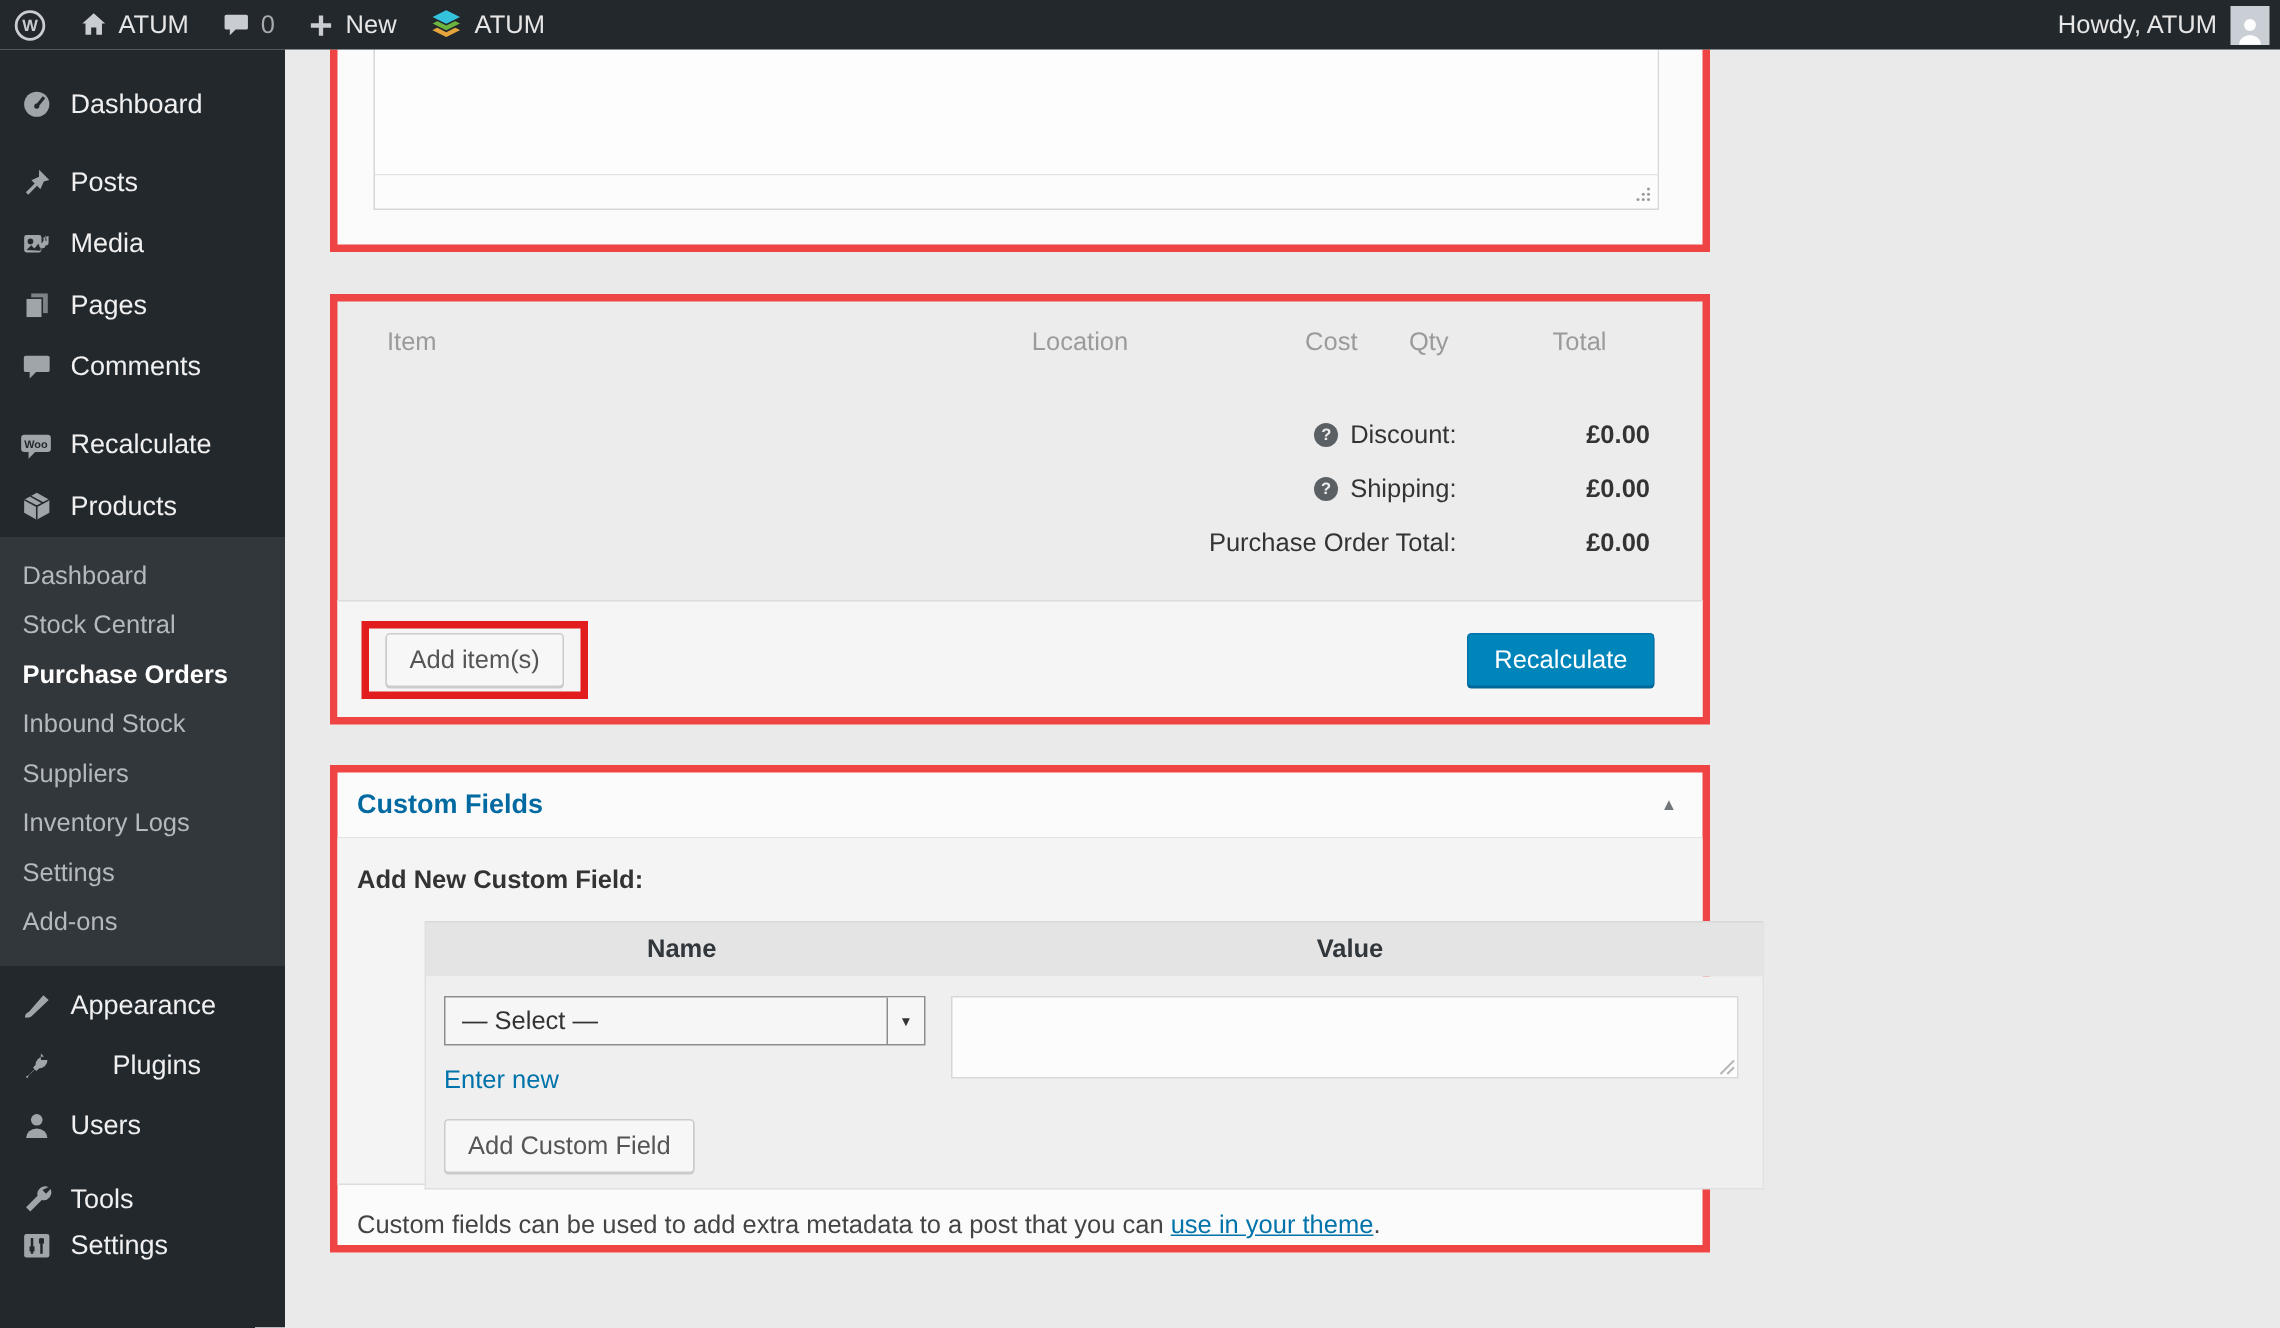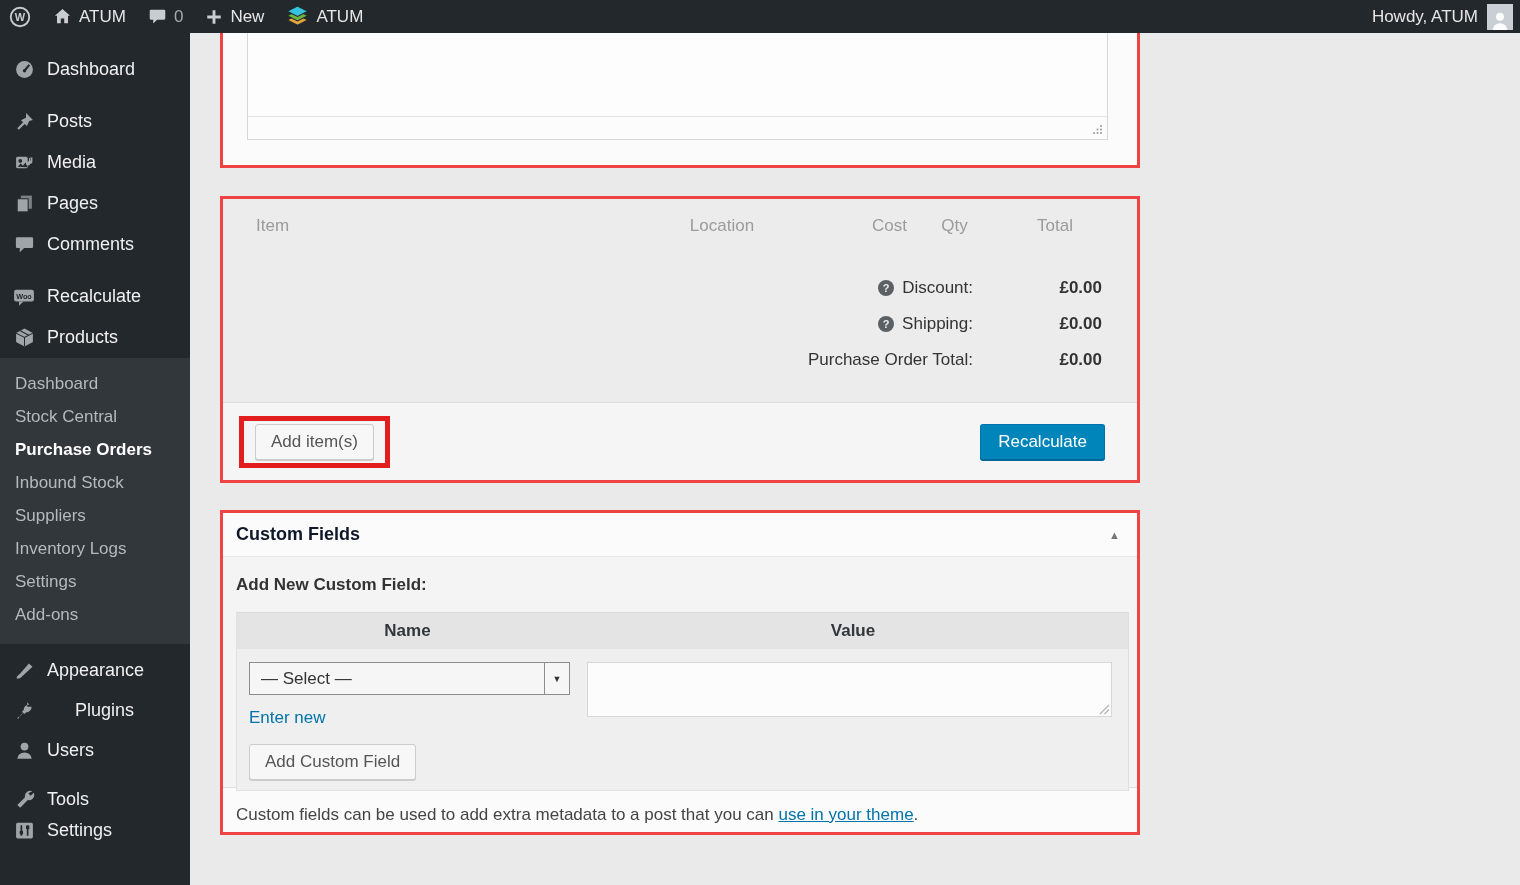--- a/index.html
+++ b/index.html
@@ -41,21 +41,21 @@
     border-top:10px solid transparent; border-bottom:10px solid transparent;
     border-right:10px solid #eaeaea;
   }
   .submenu { background:#32373c; padding:9px 0 13px 0; }
   .submenu-item { padding:7px 0 7px 15px; font-size:17px; line-height:19px; color:#b4b9be; cursor:pointer; }
   .submenu-item.current { color:#ffffff; font-weight:bold; }
 
   
   .panel {
     position:absolute; left:220px; width:920px;
-    background:#fbfbfb; border:3px solid #ef4444;
+    background:#fbfbfb; border:5px solid #ef4444;
   }
 
   
   .panel-editor { top:33px; height:135px; border-top:none; }
   .editor-wrap { position:absolute; left:24px; right:29px; top:0; height:107px; border:1px solid #d7d7d7; border-top:none; background:#fcfcfc; }
   .editor-area { height:84px; border-bottom:1px solid #e3e3e3; background:#fdfdfd; cursor:text; }
   .editor-statusbar { height:21px; position:relative; background:#fcfcfc; }
   .editor-grip { position:absolute; right:3px; bottom:2px; cursor:nwse-resize; }
 
   
@@ -91,25 +91,25 @@
     background:#0085ba; border:1px solid #0073aa; border-bottom-color:#006799; border-radius:3px;
     box-shadow:0 1px 0 #006799; color:#fff; font-size:17px; padding:7px 17px; cursor:pointer;
   }
 
   
   .panel-cf { top:510px; height:325px; }
   .cf-header {
     height:44px; display:flex; align-items:center; justify-content:space-between;
     padding:0 17px 0 13px; border-bottom:1px solid #e5e5e5; cursor:pointer;
   }
-  .cf-title { font-size:18px; font-weight:bold; color:#0f172a; }
+  .cf-title { font-size:18px; font-weight:bold; color:#0369a1; }
   .cf-toggle { font-size:11px; color:#72777c; cursor:pointer; }
   .cf-body { background:#f4f4f4; height:231px; padding:18px 13px 0 13px; border-bottom:1px solid #dddddd; }
   .cf-addnew { font-size:17px; font-weight:bold; color:#333; }
-  .cf-table { margin-top:17px; width:893px; border:1px solid #e0e0e0; border-top:none; }
+  .cf-table { margin-top:17px; width:893px; border:1px solid #e0e0e0; border-top:none;margin-left:45px; }
   .cf-thead { display:flex; background:#e4e4e4; height:37px; align-items:center; border-top:1px solid #d8d8d8; }
   .cf-th { font-size:17px; font-weight:bold; color:#32373c; text-align:center; }
   .cf-th-name { width:341px; }
   .cf-th-value { flex:1; }
   .cf-tbody { display:flex; background:#efefef; padding:13px 0 10px 0; }
   .cf-col-name { width:341px; padding-left:12px; }
   .cf-col-value { flex:1; padding-left:9px; padding-right:16px; }
   .cf-select {
     width:321px; height:33px; background:#f6f6f6; border:1px solid #8d8d8d;
     display:flex; align-items:center; padding-left:11px; font-size:17px; color:#333;

